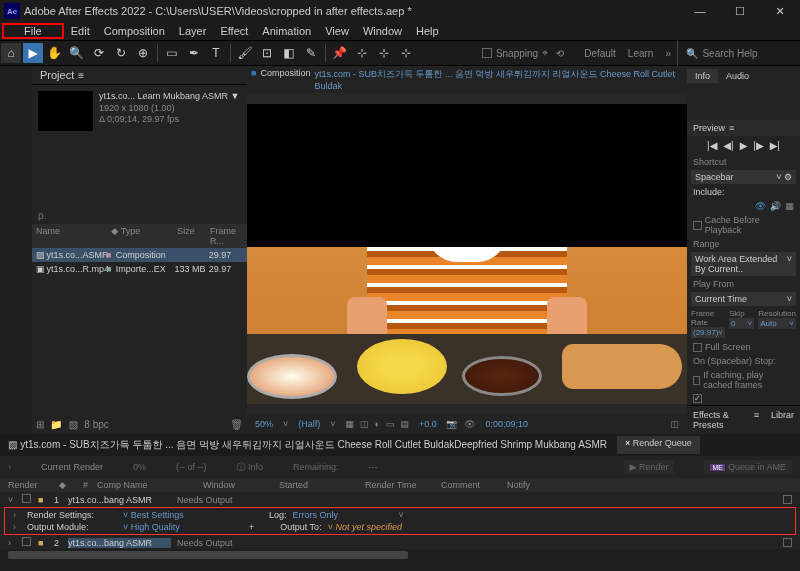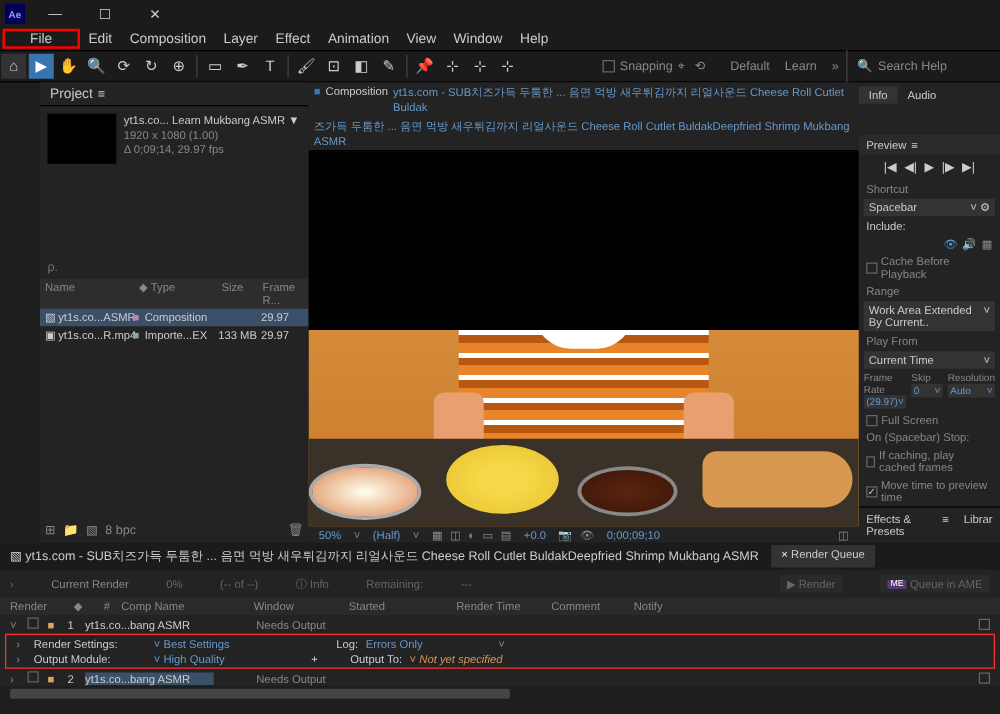--- a/index.html
+++ b/index.html
@@ -109,38 +109,39 @@
 .queue-head .cn { width: 100px; }
 .queue-head .st { width: 70px; }
 .queue-head .sr { width: 80px; }
 .queue-head .rt { width: 70px; }
 .queue-head .cm { width: 60px; }
 .queue-row { display: flex; padding: 2px 8px; gap: 6px; align-items: center; }
 .queue-row .chev { color: #888; width: 8px; }
 .queue-row .cb { width: 10px; }
 .queue-row .num { width: 8px; }
 .queue-row .nm { width: 103px; }
-.queue-row .st { width: 70px; color: #888; margin-left: 28px; }
+.queue-row .st { width: 70px; color: #888; }
 .red-box { border: 1px solid #ff3030; margin: 0 4px; padding: 1px 0; }
 .settings-row { display: flex; padding: 1px 8px; gap: 6px; font-size: 9px; }
 .settings-row .chev { width: 8px; color: #888; }
 .settings-row .lbl { width: 90px; color: #ccc; }
 .settings-row .val { color: #6699cc; width: 100px; }
 .settings-row .val.it { font-style: italic; color: #d89850; }
 .settings-row .plus { margin-left: 20px; color: #ccc; }
 .settings-row .log { color: #ccc; margin-left: 40px; }
 .settings-row .out { color: #ccc; margin-left: 20px; }
 .scrollbar { height: 10px; background: #1b1b1b; margin-top: auto; position: relative; }
 .scrollbar .thumb { position: absolute; left: 8px; width: 400px; height: 8px; background: #444; top: 1px; border-radius: 2px; }
 </style>
 </head>
 <body>
 
 <div class="titlebar">
   <span class="ae-icon">Ae</span>
+  <span class="title">Adobe After Effects 2022 - C:\Users\USER\Videos\cropped in after effects.aep *</span>
   <div class="win-btns">
     <span class="win-btn">—</span>
     <span class="win-btn">☐</span>
     <span class="win-btn">✕</span>
   </div>
 </div>
 
 <div class="menubar">
   <span class="file-box">File</span>
   <span>Edit</span>
@@ -246,23 +247,20 @@
       <span style="margin-left:auto">🗑</span>
     </div>
   </div>
 
   <div class="center-col">
     <div class="comp-tabs">
       <span class="bullet">■</span>
       <span style="color:#ccc;margin-right:4px">Composition</span>
       <a>yt1s.com - SUB치즈가득 두툼한 ... 음면 먹방 새우튀김까지 리얼사운드 Cheese Roll Cutlet Buldak</a>
     </div>
-    <div class="comp-bread">
-      <a>즈가득 두툼한 ... 음면 먹방 새우튀김까지 리얼사운드 Cheese Roll Cutlet BuldakDeepfried Shrimp Mukbang ASMR</a>
-    </div>
     <div class="viewer">
       <div class="video-frame">
         <div class="video-top"></div>
         <div class="video-bot">
           <div class="person"></div>
           <div class="bowl-hold"></div>
           <div class="arm-l"></div>
           <div class="arm-r"></div>
           <div class="table"></div>
           <div class="sauce1"></div>
@@ -367,21 +365,20 @@
         <span class="chk"></span>
         <span>Full Screen</span>
       </div>
     <div class="right-row label">On (Spacebar) Stop:</div>
     <div class="right-row">
         <span class="chk"></span>
         <span>If caching, play cached frames</span>
       </div>
     <div class="right-row">
         <span class="chk on"></span>
-        <span>Move time to preview time</span>
       </div>
     <div class="eff-tabs">
       <span>Effects &amp; Presets</span>
       <span>≡</span>
       <span>Librar</span>
     </div>
   </div>
 </div>
 
 <div class="render-area">

